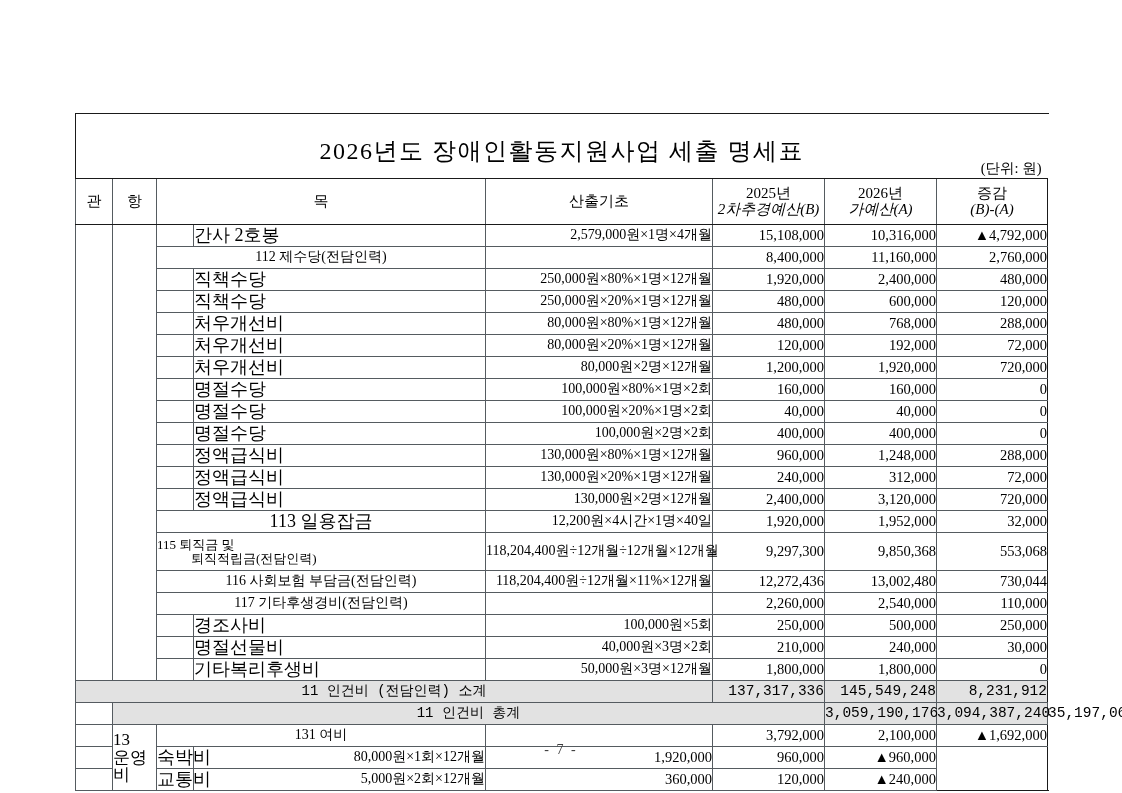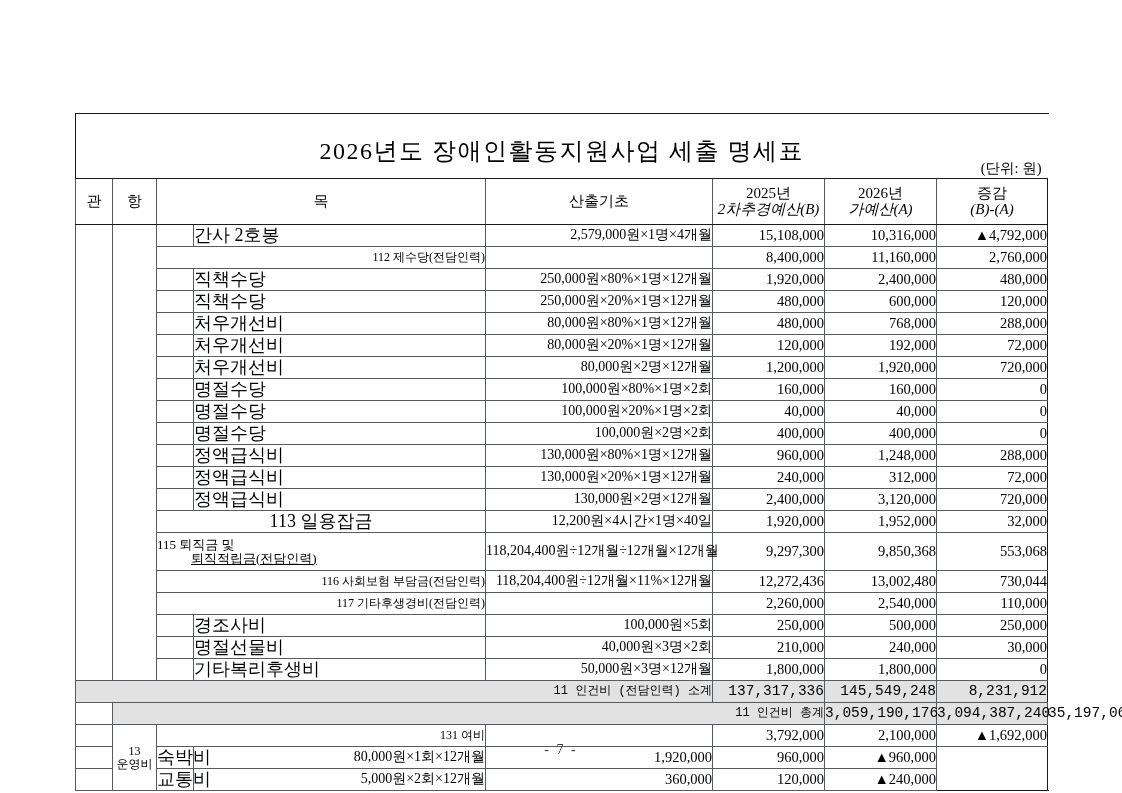--- a/index.html
+++ b/index.html
@@ -95,42 +95,42 @@
     font-size: 14.5px;
     text-align: right;
     padding-right: 6px;
     white-space: nowrap;
   }
   .num.b { font-weight: bold; }
   .rowh { height: 22px; }
   .rowh2 { height: 38px; }
   .shade { background: #e2e2e2 !important; font-family: Liberation Mono, monospace; }
   .sub-label {
-    font-size: 12px;
-    text-align: right;
+    font-size: 14px;
+    text-align: center;
     padding-left: 6px;
     white-space: nowrap;
     font-weight: bold;
   }
   .gwan-lab {
-    font-size: 12px;
-    text-align: center;
+    font-size: 17px;
+    text-align: left;
     padding-left: 4px;
     line-height: 1.25;
     vertical-align: top;
     padding-top: 2px;
   }
   .twoline {
     font-size: 13px;
     text-align: left;
     padding-left: 6px;
     line-height: 1.2;
     font-weight: bold;
   }
-  .twoline .ln2 { display: block; padding-left: 34px; text-decoration: underline; }
+  .twoline .ln2 { display: block; padding-left: 34px; }
 
   
   #page-footer {
     position: absolute;
     left: 0;
     top: 742px;
     width: 1122px;
     text-align: center;
     font-size: 14px;
     color: #3c3c3c;

